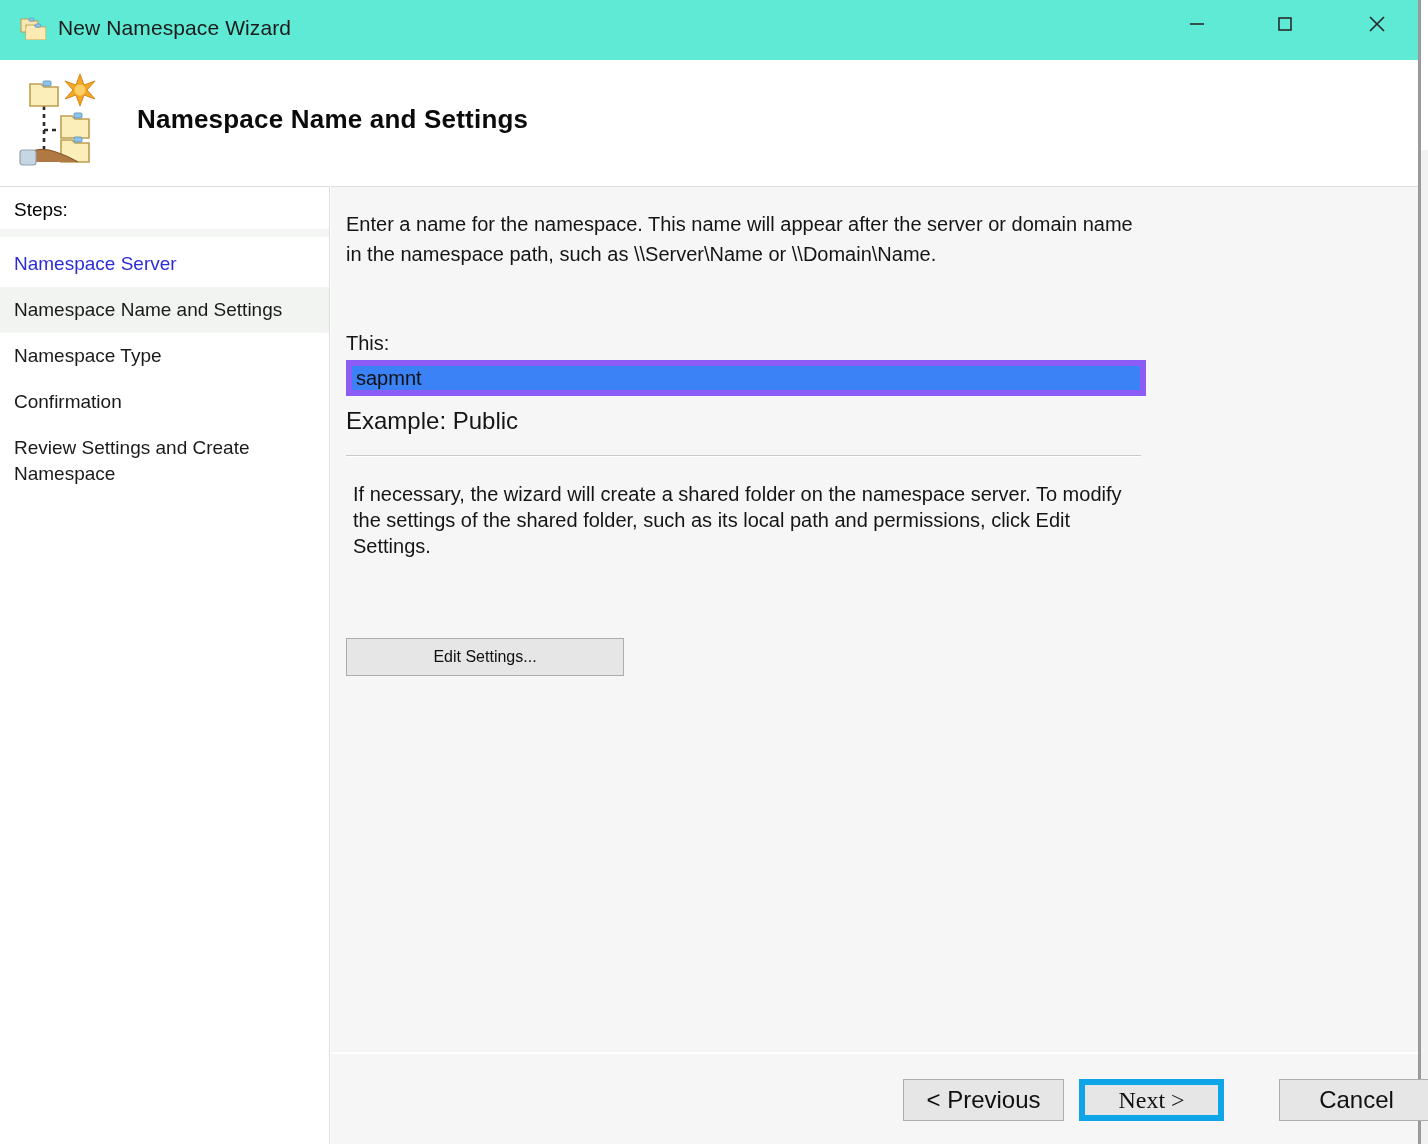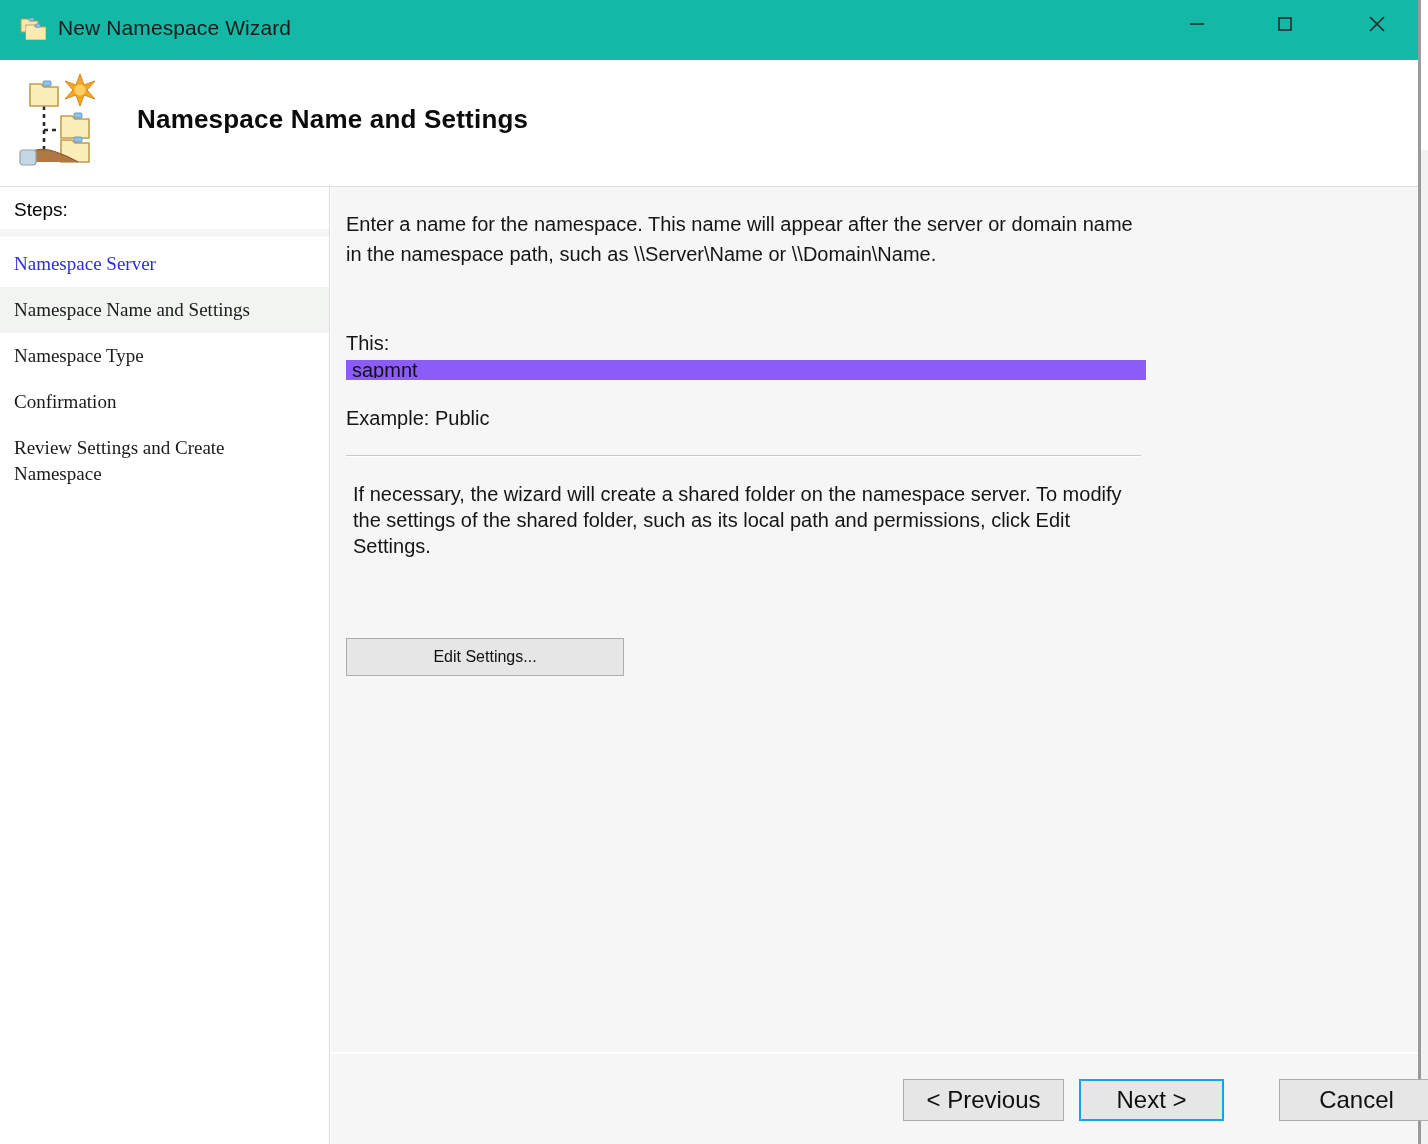--- a/index.html
+++ b/index.html
@@ -44,21 +44,21 @@
     height: 1144px;
     background: #ffffff;
     border-right: 1px solid #9a9a9a;
     box-sizing: border-box;
   }
 
   
   #titlebar {
     position: relative;
     height: 60px;
-    background: #14b8a6;
+    background: #5eead4;
   }
   #title-icon {
     position: absolute;
     left: 20px;
     top: 15px;
     width: 30px;
     height: 28px;
   }
   #title-text {
     position: absolute;
@@ -139,21 +139,20 @@
     top: 42px;
     width: 329px;
     height: 8px;
     background: #f4f6f4;
   }
   #steps-list {
     position: absolute;
     left: 0;
     top: 54px;
     width: 329px;
-    font-family: Liberation Serif, serif;
   }
   .step-item {
     box-sizing: border-box;
     padding: 10px 14px 10px 14px;
     font-size: 19px;
     line-height: 26px;
     color: #1a1a1a;
     cursor: default;
   }
   .step-item.link {
@@ -187,35 +186,35 @@
     left: 15px;
     top: 145px;
     font-size: 20px;
     color: #151515;
   }
   #name-input {
     position: absolute;
     left: 15px;
     top: 173px;
     width: 800px;
-    height: 20px;
-    box-sizing: border-box;
-    background: #8b5cf6;
-    border: 2px solid #8b5cf6;
+    height: 36px;
+    box-sizing: border-box;
+    background: #3b82f6;
+    border: 6px solid #8b5cf6;
     font-family: "Liberation Sans", sans-serif;
     font-size: 20px;
     color: #111111;
     padding: 0 4px;
     outline: none;
   }
   #example-text {
     position: absolute;
     left: 15px;
     top: 220px;
-    font-size: 20px;
+    font-size: 24px;
     color: #151515;
   }
   #content-divider {
     position: absolute;
     left: 15px;
     top: 268px;
     width: 795px;
     height: 1px;
     background: #c9c9c9;
     box-shadow: 0 1px 0 #ffffff;
@@ -259,21 +258,22 @@
     height: 42px;
     box-sizing: border-box;
     background: #e6e6e6;
     border: 1px solid #adadad;
     font-family: "Liberation Sans", sans-serif;
     font-size: 24px;
     color: #101010;
     cursor: default;
   }
   .nav-btn.default {
-    border: 2px solid #0ea5e9;
+    border: 6px solid #0ea5e9;
+    font-family: Liberation Serif, serif;
   }
   #btn-previous { left: 572px; width: 161px; }
   #btn-next     { left: 748px; width: 145px; }
   #btn-cancel   { left: 948px; width: 155px; }
 </style>
 </head>
 <body>
 
 <div id="bg-strip">
   <div class="edge-line"></div>

